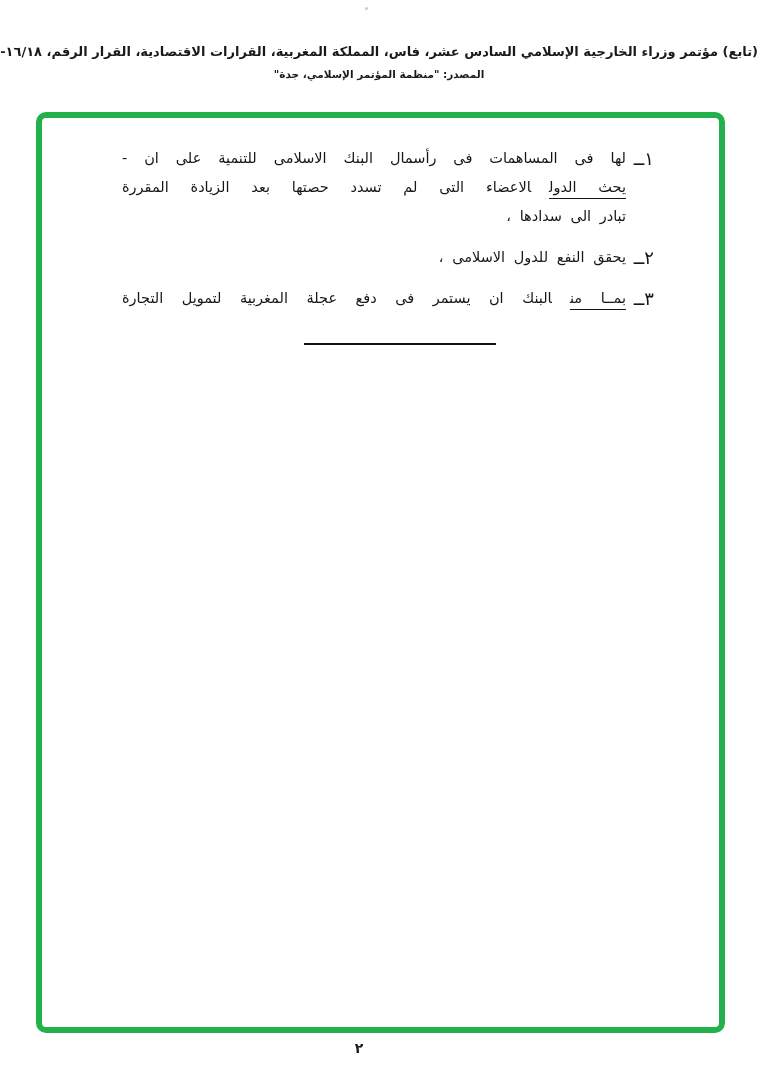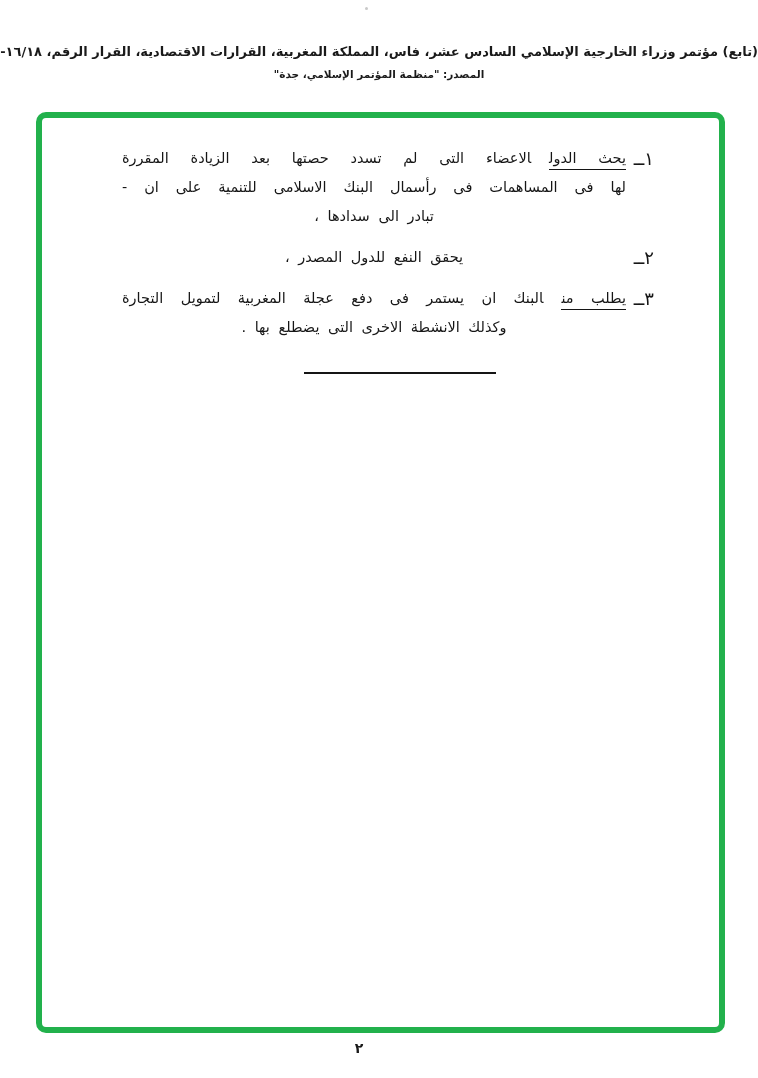--- a/index.html
+++ b/index.html
@@ -48,21 +48,21 @@
     font-size: 18px; line-height: 29px;
     color: #161616;
   }
   .ptext { flex: 1; min-width: 0; }
   .line {
     font-size: 14.5px; line-height: 29px;
     word-spacing: 4px;
     color: #161616;
   }
   .line.full { text-align: justify; text-align-last: justify; }
-  .line.end  { text-align: center; }
+  .line.end  { text-align: right; }
   .lead {
     border-bottom: 1.5px solid #141414;
     padding-bottom: 3px;
     margin-left: 18px;
     display: inline;
   }
   .divider {
     width: 192px; height: 0;
     border-top: 2px solid #151515;
     margin: 30px auto 0 auto;
@@ -84,38 +84,37 @@
   <div class="header-line1">(تابع) مؤتمر وزراء الخارجية الإسلامي السادس عشر، فاس، المملكة المغربية، القرارات الاقتصادية، القرار الرقم، ١٦/١٨-أق</div>
   <div class="header-line2">المصدر:  "منظمة المؤتمر الإسلامي، جدة"</div>
 </div>
 
 <div class="frame">
   <div class="content">
 
     <div class="para">
       <div class="num">١ــ</div>
       <div class="ptext">
+        <div class="line full">لها فى المساهمات فى رأسمال البنك الاسلامى للتنمية على ان -</div>
         <div class="line full"><span class="lead">يحث الدول</span><span>الاعضاء التى لم تسدد حصتها بعد الزيادة المقررة</span></div>
-        <div class="line full">لها فى المساهمات فى رأسمال البنك الاسلامى للتنمية على ان -</div>
         <div class="line end">تبادر الى سدادها ،</div>
       </div>
     </div>
 
     <div class="para">
       <div class="num">٢ــ</div>
       <div class="ptext">
-        <div class="line end">يحقق النفع للدول المصدر ،</div>
+        <div class="line end">يحقق النفع للدول الاسلامى ،</div>
       </div>
     </div>
 
     <div class="para">
       <div class="num">٣ــ</div>
       <div class="ptext">
-        <div class="line full"><span class="lead">يطلب من</span><span>البنك ان يستمر فى دفع عجلة المغربية لتمويل التجارة</span></div>
-        <div class="line end">وكذلك الانشطة الاخرى التى يضطلع بها .</div>
+        <div class="line full"><span class="lead">بمــا من</span><span>البنك ان يستمر فى دفع عجلة المغربية لتمويل التجارة</span></div>
       </div>
     </div>
 
     <div class="divider"></div>
 
   </div>
 </div>
 
 <div class="pagenum">٢</div>
 

